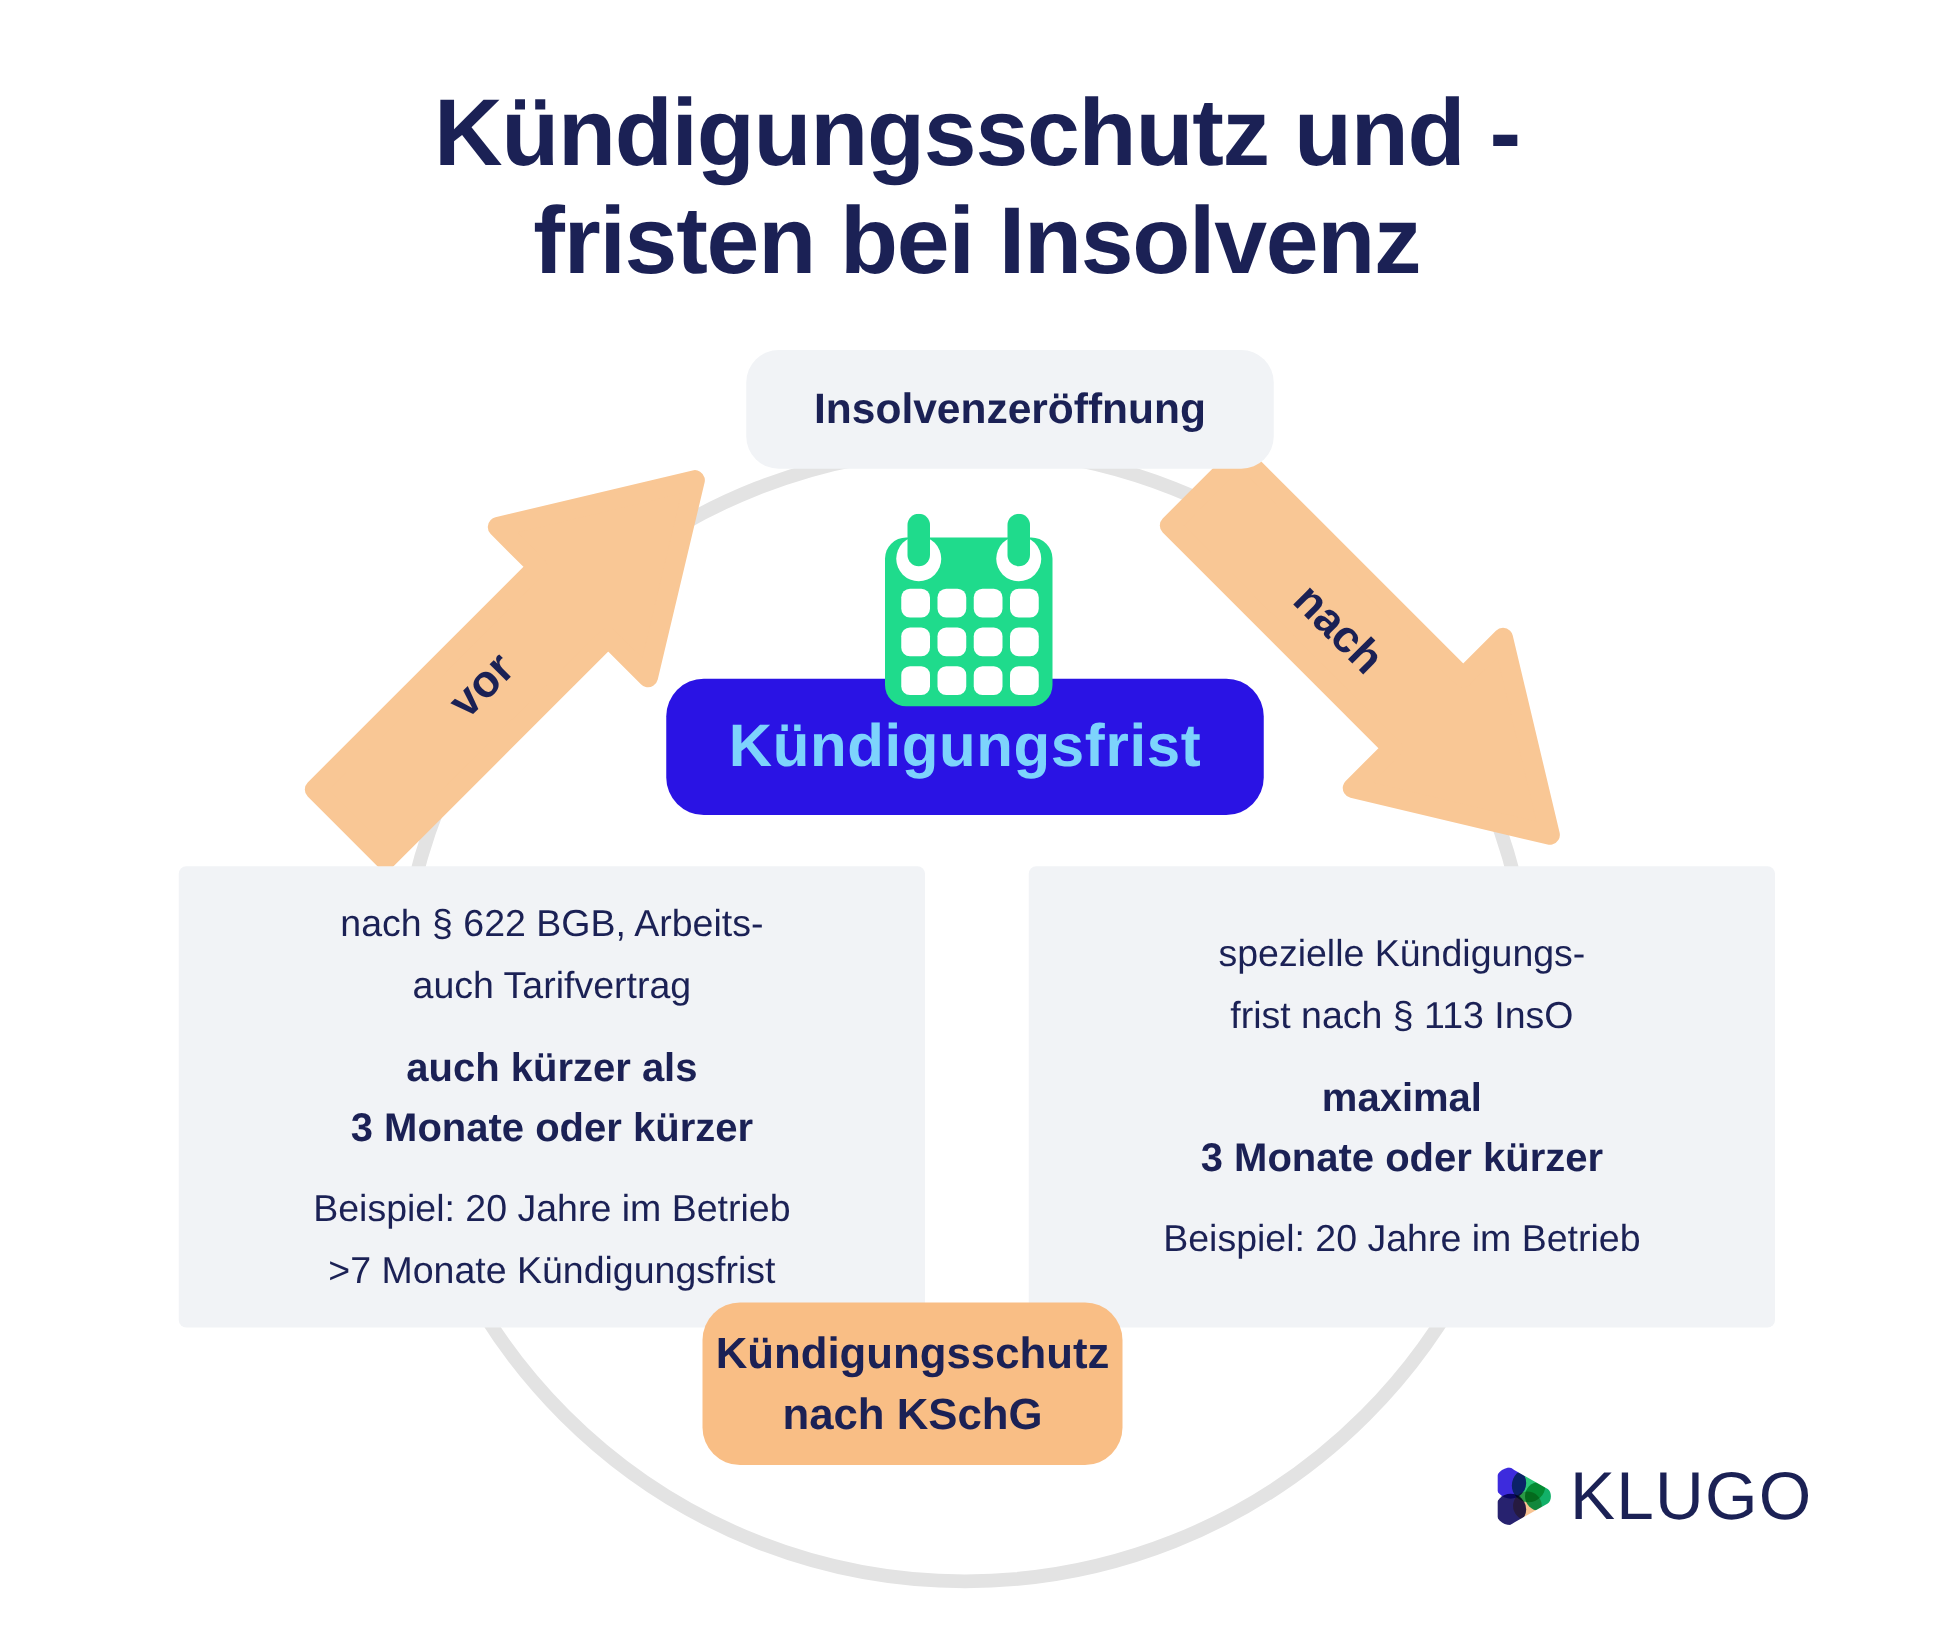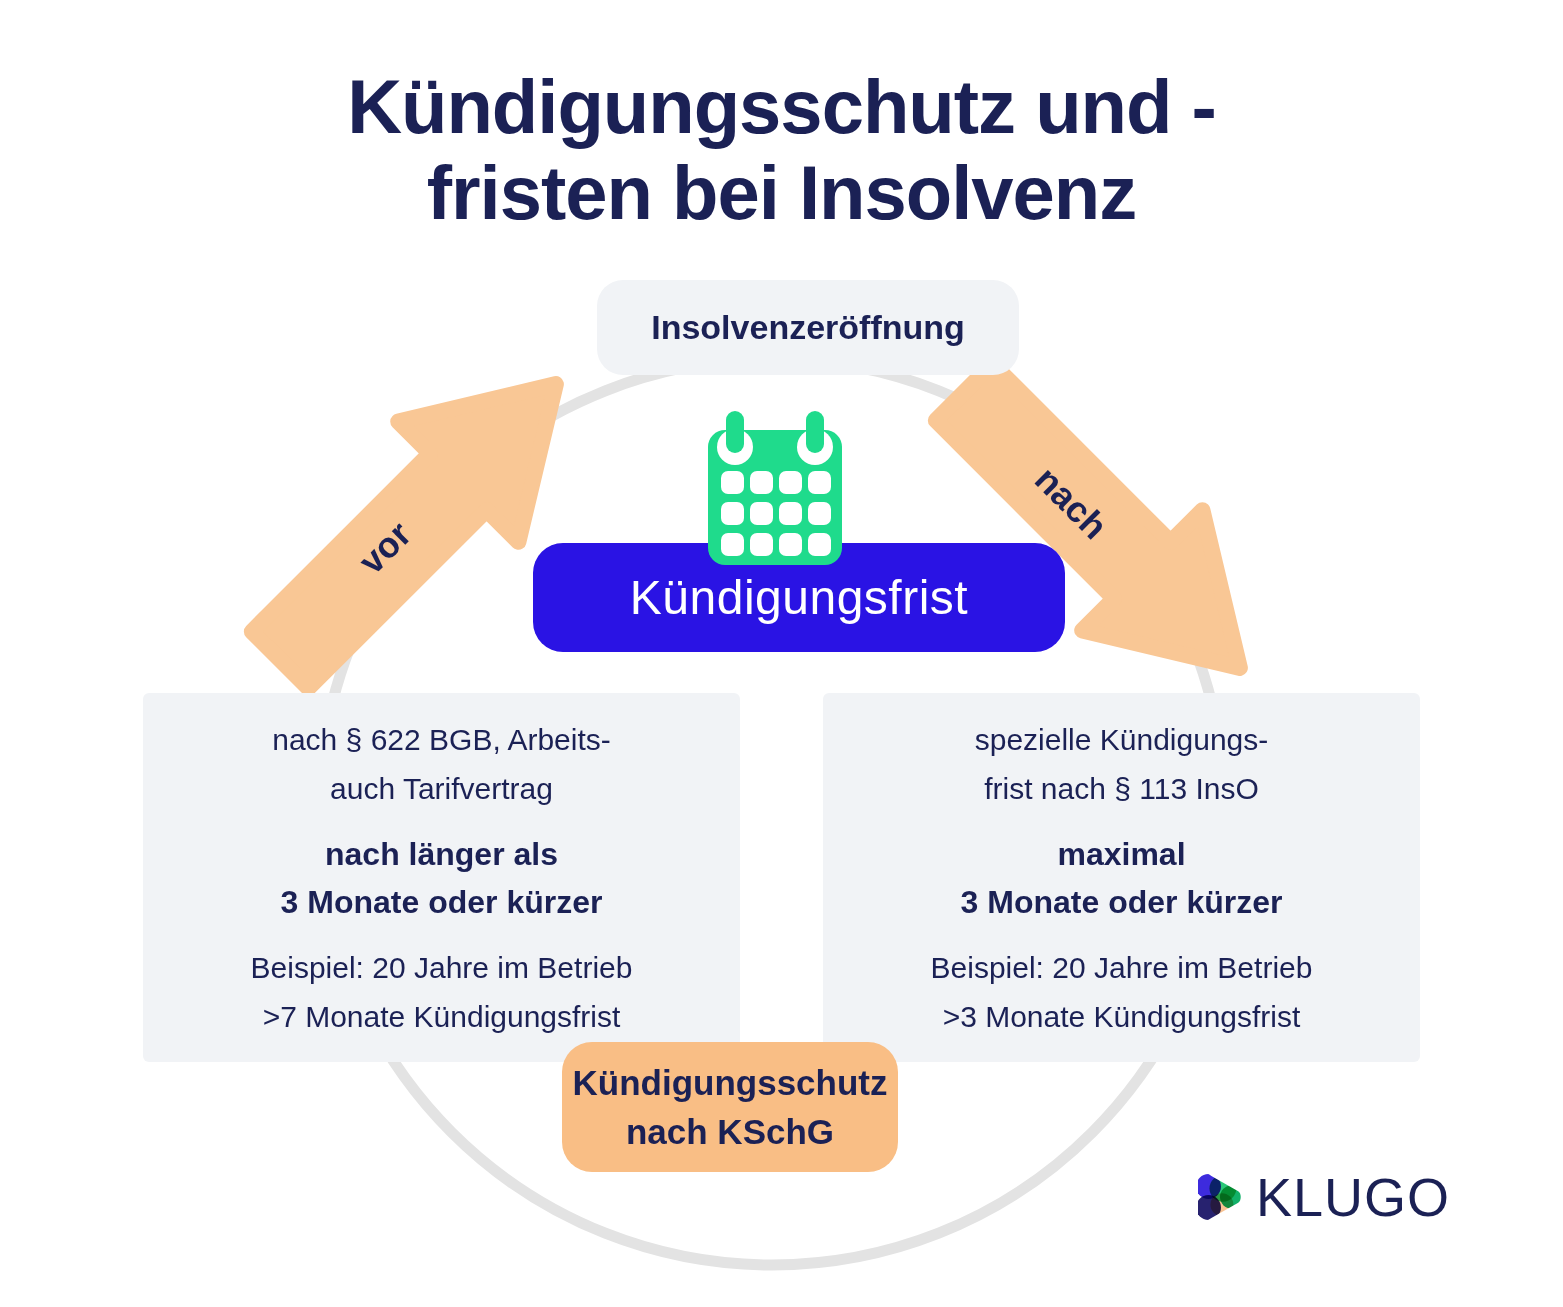--- a/index.html
+++ b/index.html
@@ -39,24 +39,24 @@
     position:absolute;top:693px;width:597px;height:369px;
     background:var(--box-gray);border-radius:6px;
     display:flex;flex-direction:column;align-items:center;justify-content:center;
     gap:17px;text-align:center;
   }
   .left-box{left:143px;}
   .right-box{left:823px;}
   .side-box .para{font-size:30px;line-height:49px;font-weight:400;}
   .side-box .para.bold{font-size:32px;line-height:48px;font-weight:700;}
   .center-btn{
-    position:absolute;left:533px;top:543px;width:532px;height:109px;
+    position:absolute;left:533px;top:543px;width:478px;height:109px;
     background:var(--blue);border-radius:30px;
     display:flex;align-items:center;justify-content:center;
-    color:#ffffff;font-size:48px;font-weight:400;letter-spacing:0.5px;
+    color:#7dd3fc;font-size:48px;font-weight:700;letter-spacing:0.5px;
   }
   .calendar-icon{position:absolute;left:703px;top:411px;width:140px;height:157px;}
   .arrow-label{
     position:absolute;font-size:36px;font-weight:600;color:var(--navy);
     transform:translate(-50%,-50%) rotate(-45deg);
     white-space:nowrap;
   }
   .arrow-label.nach{transform:translate(-50%,-50%) rotate(45deg);}
   .bottom-box{
     position:absolute;left:562px;top:1042px;width:336px;height:130px;
@@ -93,41 +93,40 @@
 
   <div class="arrow-label vor" style="left:385px;top:548px;">vor</div>
   <div class="arrow-label nach" style="left:1071px;top:503px;">nach</div>
 
   <div class="side-box left-box">
     <div class="para">
       <div>nach § 622 BGB, Arbeits-</div>
       <div>auch Tarifvertrag</div>
     </div>
     <div class="para bold">
-      <div>nach länger als</div>
+      <div>auch kürzer als</div>
       <div>3 Monate oder kürzer</div>
     </div>
     <div class="para">
       <div>Beispiel: 20 Jahre im Betrieb</div>
       <div>&gt;7 Monate Kündigungsfrist</div>
     </div>
   </div>
 
   <div class="side-box right-box">
     <div class="para">
       <div>spezielle Kündigungs-</div>
       <div>frist nach § 113 InsO</div>
     </div>
     <div class="para bold">
       <div>maximal</div>
       <div>3 Monate oder kürzer</div>
     </div>
     <div class="para">
       <div>Beispiel: 20 Jahre im Betrieb</div>
-      <div>&gt;3 Monate Kündigungsfrist</div>
     </div>
   </div>
 
   <div class="center-btn">
     <span>Kündigungsfrist</span>
   </div>
 
   <svg class="calendar-icon" viewBox="0 0 140 157" xmlns="http://www.w3.org/2000/svg">
     <rect x="5" y="19" width="134" height="135" rx="17" fill="var(--green)"></rect>
     <circle cx="32" cy="36" r="18" fill="#fff"></circle>

